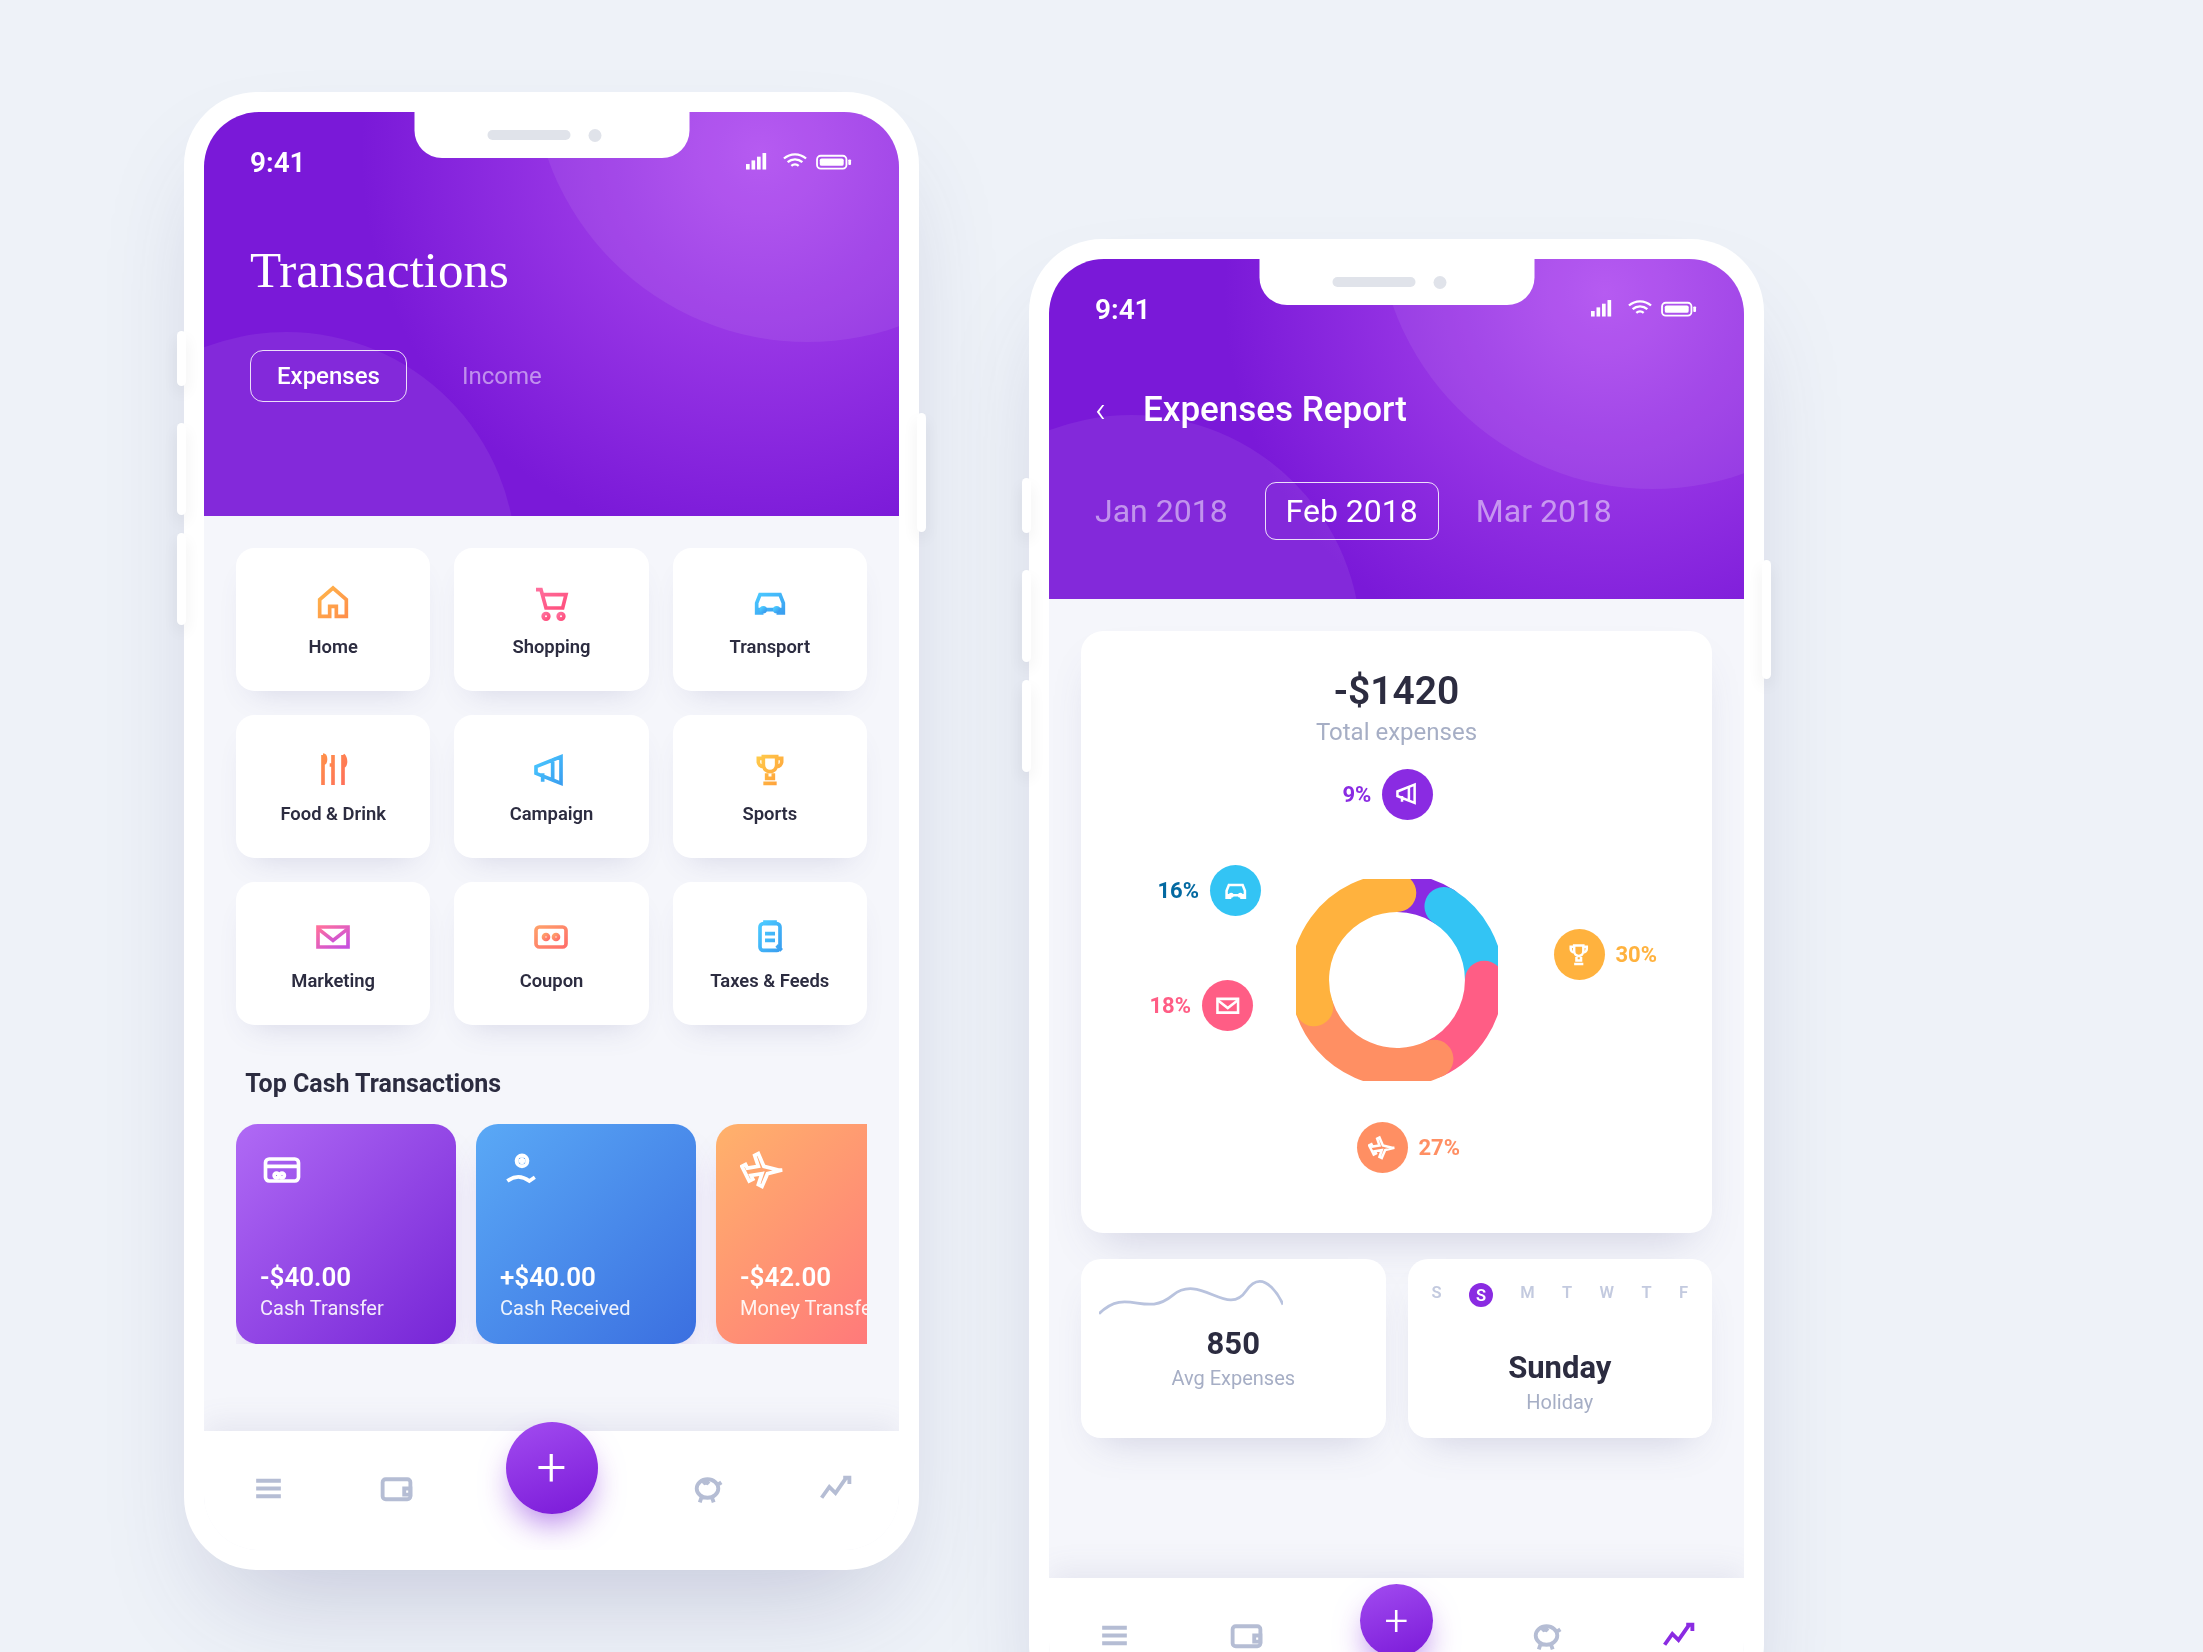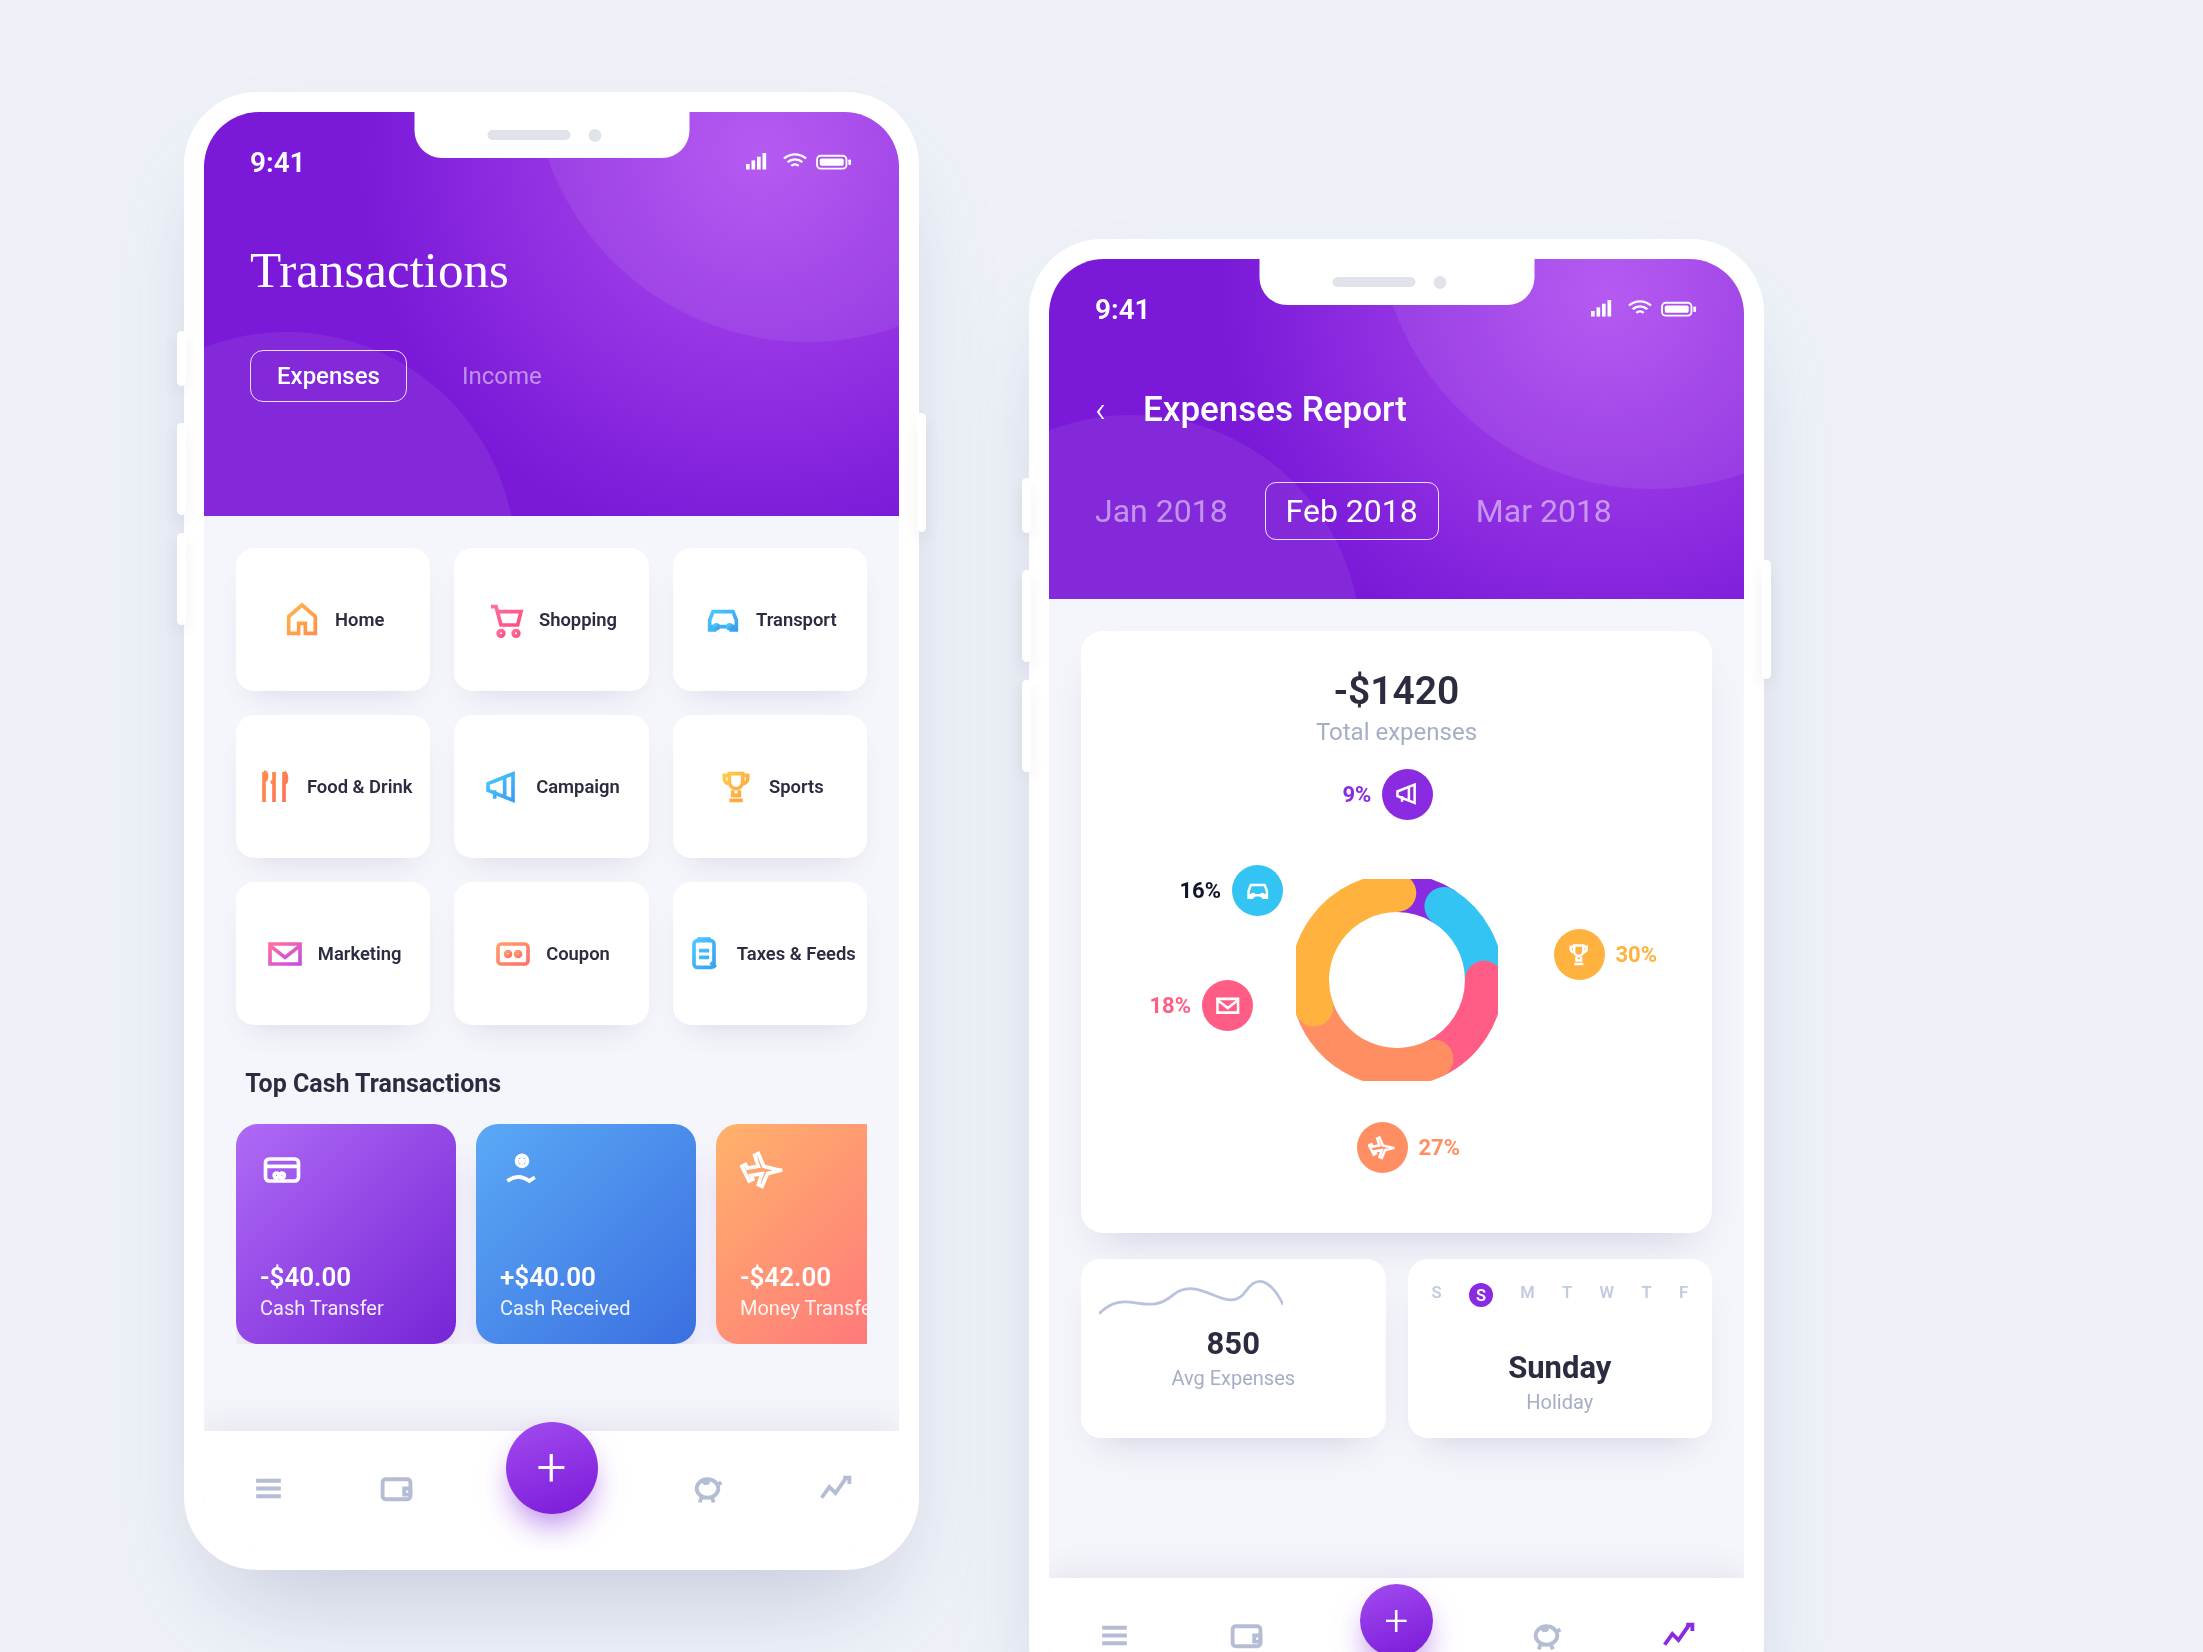--- a/index.html
+++ b/index.html
@@ -32,21 +32,21 @@
   .ghost-tab { font-size:24px; opacity:0.5;}
   .title-row { display:flex; align-items:center; gap:37px; margin-top:55px;}
   .back-chevron { font-size:37px; font-weight:300;}
   .title-row .page-title { font-size:35px; font-weight:500;}
   .month-row { display:flex; gap:37px; margin-top:51px; align-items:center; font-size:32px;}
   .month-row .dim { opacity:0.5;}
   .month-row .sel { border:1.8px solid rgba(255,255,255,0.85); border-radius:11px; padding:9.2px 20px;}
 
   .content { flex:1; padding:32px 32px 18.4px; position:relative;}
   .grid { display:grid; grid-template-columns:repeat(3,1fr); gap:24px;}
-  .cat { background:#fff; border-radius:18.4px; height:143px; display:flex; align-items:center; justify-content:center; gap:13px; box-shadow:0 16.5px 32px -16.5px rgba(80,80,140,0.2);}
+  .cat { background:#fff; border-radius:18.4px; height:143px; display:flex; flex-direction:column; align-items:center; justify-content:center; gap:13px; box-shadow:0 16.5px 32px -16.5px rgba(80,80,140,0.2);}
   .cat .ic { width:40px; height:40px; display:flex; align-items:center; justify-content:center;}
   .cat .ic svg { width:40px; height:40px; fill:none; stroke-width:2.2; }
   .cat .lbl { font-size:18.4px; font-weight:600; color:#2c2c40;}
 
   .section-title { font-size:25px; font-weight:700; color:#2c2c40; margin:44px 0 26px 9.2px;}
   .tx-row { display:flex; gap:20px; overflow:hidden;}
   .tx { width:220px; height:220px; border-radius:22px; color:#fff; padding:24px; display:flex; flex-direction:column; justify-content:space-between; flex-shrink:0; box-shadow:0 23px 37px -16.5px rgba(120,60,200,0.35);}
   .tx svg { width:44px; height:44px; stroke:#fff; fill:none; stroke-width:2;}
   .tx .amt { font-size:26px; font-weight:600;}
   .tx .txlbl { font-size:20px; opacity:0.9; margin-top:3.7px;}
@@ -439,21 +439,21 @@
               <path d="M 19.649630951960418 139.35661446562 A 95 95 0 0 1 109.99999999999999 15" stroke="#ffb23e" stroke-width="42" fill="none" stroke-linecap="round"></path>
             </svg>
             <div class="seglbl" style="top:4.6px;left:234px;color:#8a2be2">
               <span>9%</span>
               <span class="bubble" style="background:#8a2be2">
                 <svg viewBox="0 0 24 24">
                   <use href="#ic-megaphone"></use>
                 </svg>
               </span>
             </div>
-            <div class="seglbl" style="top:101px;left:71px;color:#0f172a">
+            <div class="seglbl" style="top:101px;left:49px;color:#0369a1">
               <span>16%</span>
               <span class="bubble" style="background:#33c4f4">
                 <svg viewBox="0 0 24 24">
                   <use href="#ic-car"></use>
                 </svg>
               </span>
             </div>
             <div class="seglbl" style="top:216px;left:41px;color:#ff5d85">
               <span>18%</span>
               <span class="bubble" style="background:#ff5d85">

